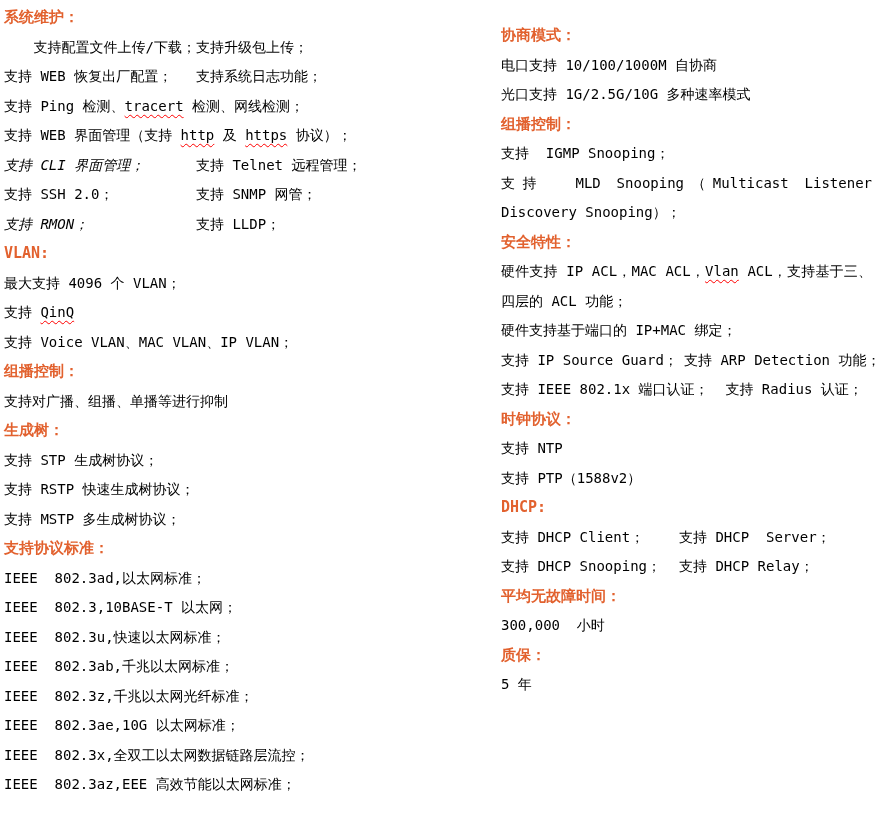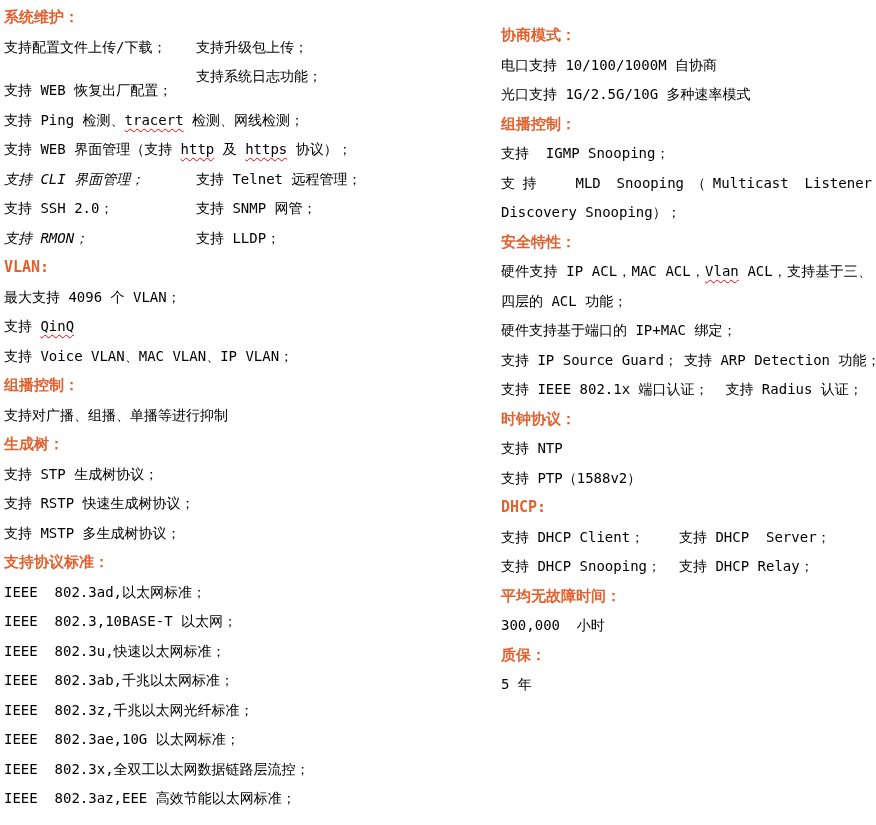--- a/index.html
+++ b/index.html
@@ -34,22 +34,22 @@
     text-decoration-thickness:1px;
     text-underline-offset:3px;
   }
 </style>
 </head>
 <body>
 
 <main class="doc">
   <section class="col col-left">
       <h3 class="heading">系统维护：</h3>
-      <p class="line"><span class="cell" style="width: 192px;">支持配置文件上传/下载；</span><span>支持升级包上传；</span></p>
-      <p class="line"><span class="cell" style="width: 192px; margin-top: 14px;">支持 WEB 恢复出厂配置；</span><span>支持系统日志功能；</span></p>
+      <p class="line"><span class="cell" style="width: 192px; text-align: right;">支持配置文件上传/下载；</span><span>支持升级包上传；</span></p>
+      <p class="line"><span class="cell" style="width: 192px;">支持 WEB 恢复出厂配置；</span><span>支持系统日志功能；</span></p>
       <p class="line"><span>支持 Ping 检测、</span><span class="wavy">tracert</span><span> 检测、网线检测；</span></p>
       <p class="line"><span>支持 WEB 界面管理（支持 </span><span class="wavy">http</span><span> 及 </span><span class="wavy">https</span><span> 协议）；</span></p>
       <p class="line"><span class="cell" style="width: 192px; font-style: italic;">支持 CLI 界面管理；</span><span>支持 Telnet 远程管理；</span></p>
       <p class="line"><span class="cell" style="width: 192px;">支持 SSH 2.0；</span><span>支持 SNMP 网管；</span></p>
       <p class="line"><span class="cell" style="width: 192px; font-style: italic;">支持 RMON；</span><span>支持 LLDP；</span></p>
       <h3 class="heading">VLAN:</h3>
       <p class="line"><span>最大支持 4096 个 VLAN；</span></p>
       <p class="line"><span>支持 </span><span class="wavy">QinQ</span></p>
       <p class="line"><span>支持 Voice VLAN、MAC VLAN、IP VLAN；</span></p>
       <h3 class="heading">组播控制：</h3>

